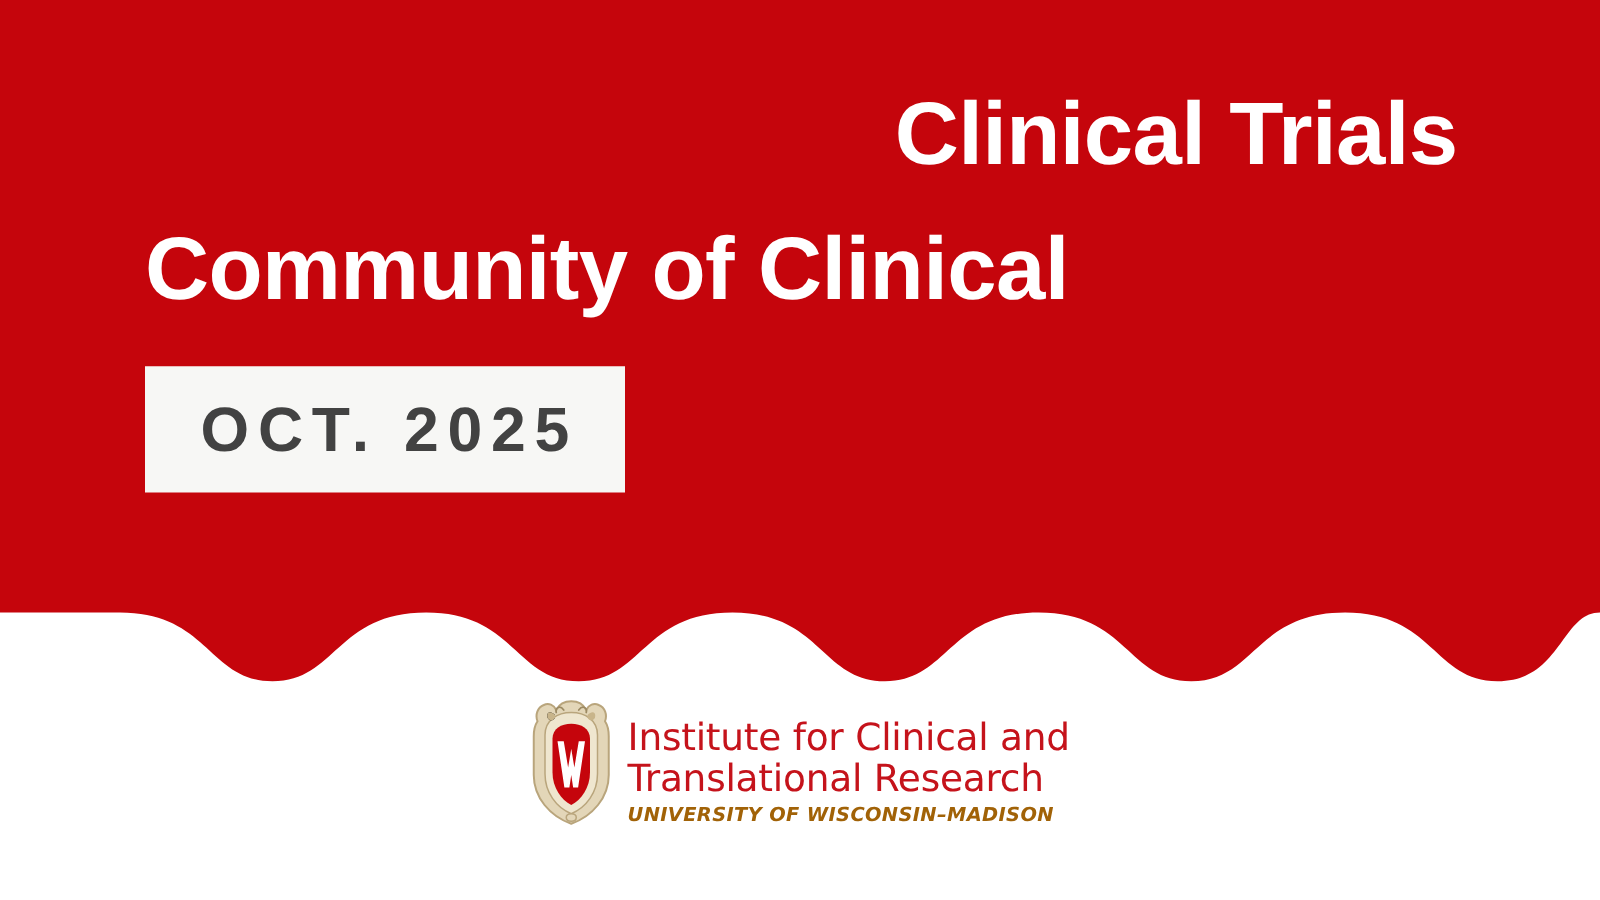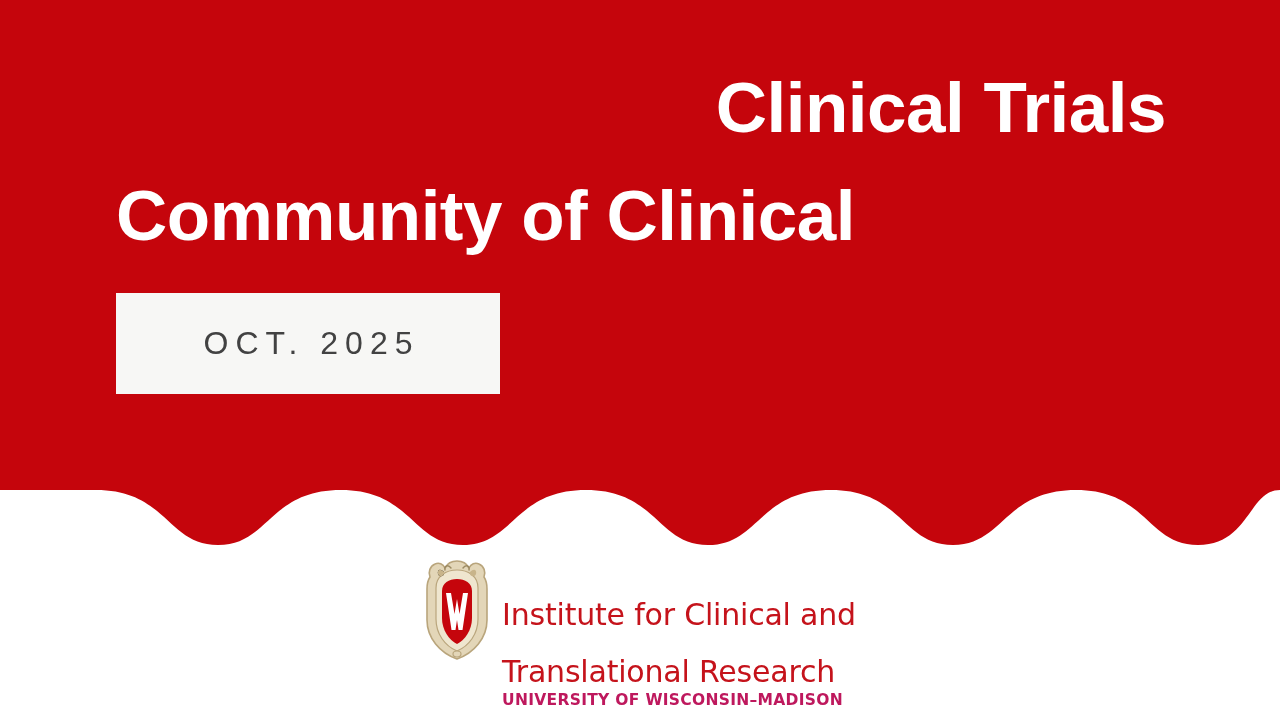--- a/index.html
+++ b/index.html
@@ -61,22 +61,22 @@
     width: 384px;
     height: 101px;
     background: #f7f7f5;
     display: flex;
     align-items: center;
     justify-content: center;
   }
   .date-badge-text {
     color: #424242;
     font-family: "Liberation Sans", sans-serif;
-    font-weight: normal;
-    font-size: 32px;
+    font-weight: bold;
+    font-size: 50px;
     letter-spacing: 7px;
     text-indent: 7px;
     white-space: nowrap;
   }
 
   
   .logo-lockup {
     position: absolute;
     left: 0;
     top: 558px;
@@ -97,21 +97,20 @@
     flex: 0 0 auto;
     padding-top: 16px;
   }
   .logo-title-line {
     color: #c5131b;
     font-family: "DejaVu Sans", sans-serif;
     font-size: 30px;
     line-height: 33px;
     letter-spacing: -0.2px;
     white-space: nowrap;
-    margin-top: 24px;
   }
   .logo-subtitle {
     color: #3b3b3b;
     font-family: "DejaVu Sans", sans-serif;
     font-weight: bold;
     font-size: 15.5px;
     line-height: 22px;
     letter-spacing: 0.3px;
     white-space: nowrap;
     margin-top: 1px;
@@ -192,18 +191,18 @@
         <path d="M22 35 L27 35 L30.5 56 L33 41 L35.5 56 L39 35 L44 35
                  L38.5 72 L34.5 72 L33 62 L31.5 72 L27.5 72 Z" fill="#FFFFFF"></path>
 
         <path d="M29 96 C29 92 37 92 37 96 C37 100 29 100 29 96 Z" fill="#E3D6B8" stroke="#B9A57C" stroke-width="1.2"></path>
       </svg>
     </div>
 
     <div class="logo-text">
       <div class="logo-title-line" style="color: rgb(197, 19, 27);">Institute for Clinical and</div>
       <div class="logo-title-line" style="color: rgb(197, 19, 27);">Translational Research</div>
-      <div class="logo-subtitle" style="color: #be185d;">UNIVERSITY OF WISCONSIN–MADISON</div>
+      <div class="logo-subtitle" style="color: #a16207; font-style: italic;">UNIVERSITY OF WISCONSIN–MADISON</div>
     </div>
 
   </div>
 
 </div>
 
 </body></html>

